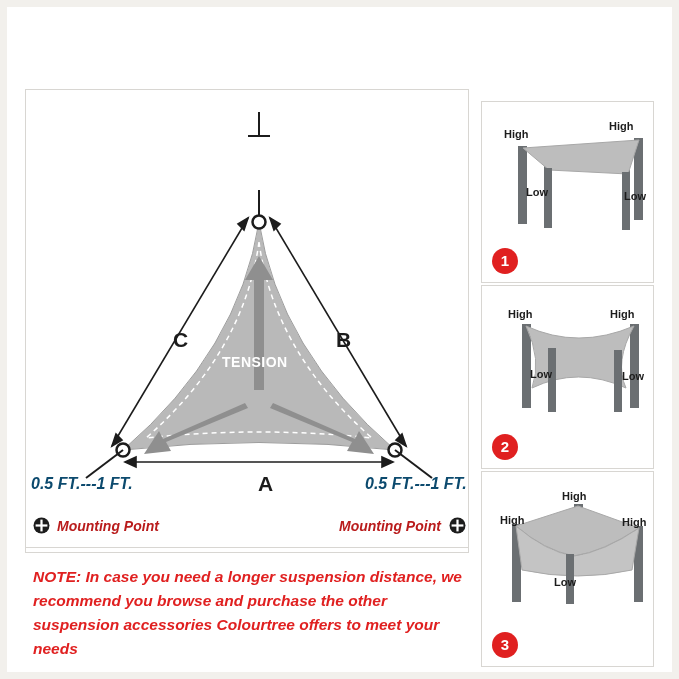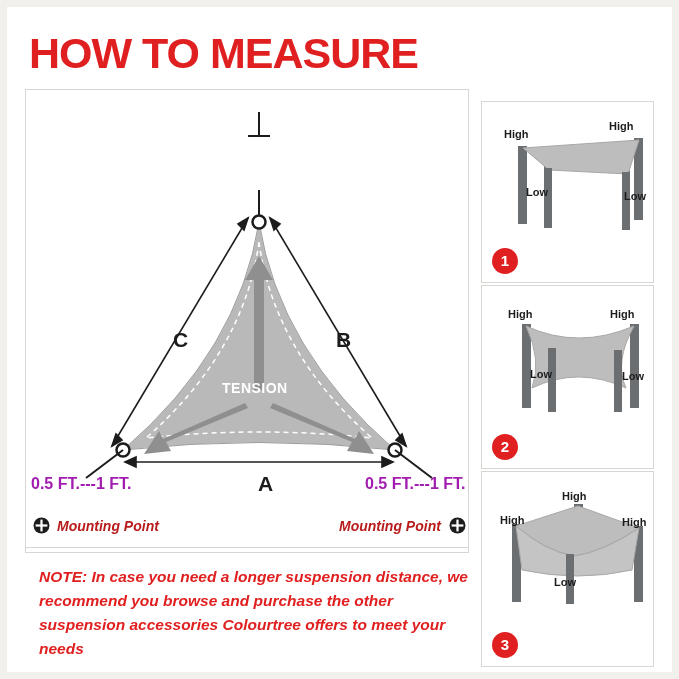--- a/index.html
+++ b/index.html
@@ -36,22 +36,23 @@
   #diagram-box{
     position:absolute;
     left:10px;top:76px;
     width:444px;height:464px;
     border:1px solid #d8d6d2;
     box-sizing:border-box;
     background:#ffffff;
   }
   .red-dim{
     position:absolute;
-    color:#a21caf;
-    font-weight:bold;
+    color:#0c4a6e;
+    font-weight:bold;
+    font-style:italic;
     font-size:16px;
     white-space:nowrap;
     text-align:center;
   }
   .mount-label{
     position:absolute;
     color:#b91c1c;
     font-weight:bold;
     font-style:italic;
     font-size:14px;
@@ -62,21 +63,21 @@
     width:17px;height:17px;
   }
   .side-letter{
     position:absolute;
     color:#1c1c1c;
     font-weight:bold;
     font-size:21px;
   }
   #note{
     position:absolute;
-    left:24px;top:552px;
+    left:18px;top:552px;
     width:440px;
     color:#e02020;
     font-weight:bold;
     font-style:italic;
     font-size:15.5px;
     line-height:1.55;
   }
   
   #right-panel{
     position:absolute;
@@ -125,21 +126,20 @@
   }
   svg{display:block;}
 </style>
 </head>
 <body>
 
 <div id="page">
 
   <div id="left-panel">
 
-    <div id="title">HOW TO MEASURE</div>
 
     <div class="mount-icon" style="left:233px;top:100px;">
       <svg width="17" height="17" viewBox="0 0 17 17">
         <circle cx="8.5" cy="8.5" r="8" fill="#1c1c1c"></circle>
         <rect x="7.4" y="2.6" width="2.2" height="11.8" fill="#ffffff"></rect>
         <rect x="2.6" y="7.4" width="11.8" height="2.2" fill="#ffffff"></rect>
       </svg>
     </div>
     <div class="mount-label" style="left:256px;top:101px;">Mounting Point</div>
 
@@ -182,21 +182,21 @@
 
         <g stroke="#1c1c1c" stroke-width="2">
           <line x1="97" y1="360" x2="60" y2="388"></line>
           <line x1="369" y1="360" x2="406" y2="388"></line>
         </g>
       </svg>
 
       <div class="side-letter" style="left:147px;top:238px;">C</div>
       <div class="side-letter" style="left:310px;top:238px;">B</div>
       <div class="side-letter" style="left:232px;top:382px;">A</div>
-      <div style="position:absolute;left:196px;top:290px;color:#ffffff;font-weight:bold;font-size:14px;letter-spacing:.5px;">TENSION</div>
+      <div style="position:absolute;left:196px;top:264px;color:#ffffff;font-weight:bold;font-size:14px;letter-spacing:.5px;">TENSION</div>
     </div>
 
     <div class="red-dim" style="left:16px;top:462px;">0.5 FT.---1 FT.</div>
     <div class="red-dim" style="left:350px;top:462px;">0.5 FT.---1 FT.</div>
 
     <div class="mount-icon" style="left:18px;top:504px;">
       <svg width="17" height="17" viewBox="0 0 17 17">
         <circle cx="8.5" cy="8.5" r="8" fill="#1c1c1c"></circle>
         <rect x="7.4" y="2.6" width="2.2" height="11.8" fill="#ffffff"></rect>
         <rect x="2.6" y="7.4" width="11.8" height="2.2" fill="#ffffff"></rect>

